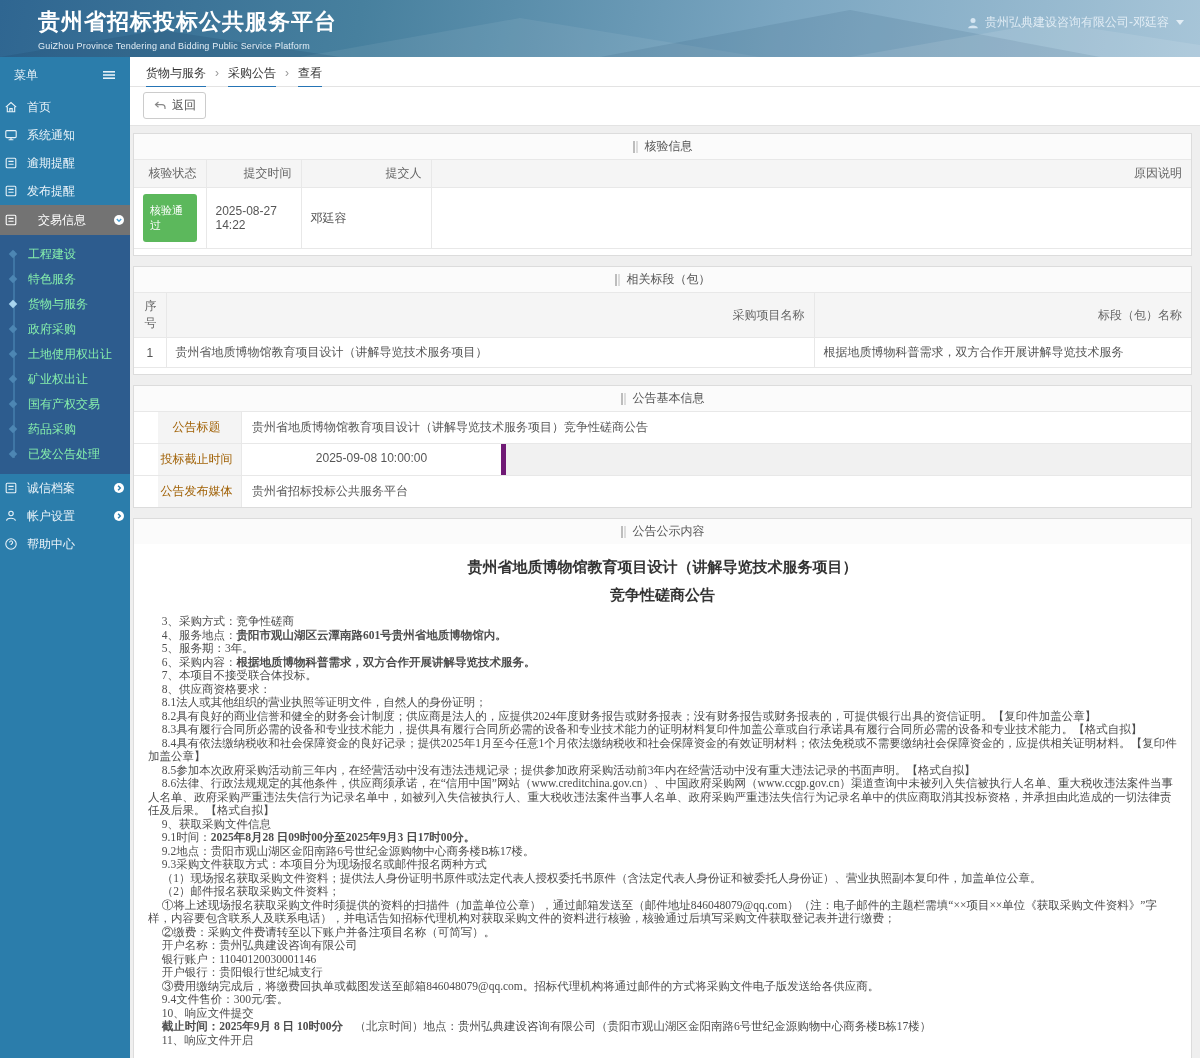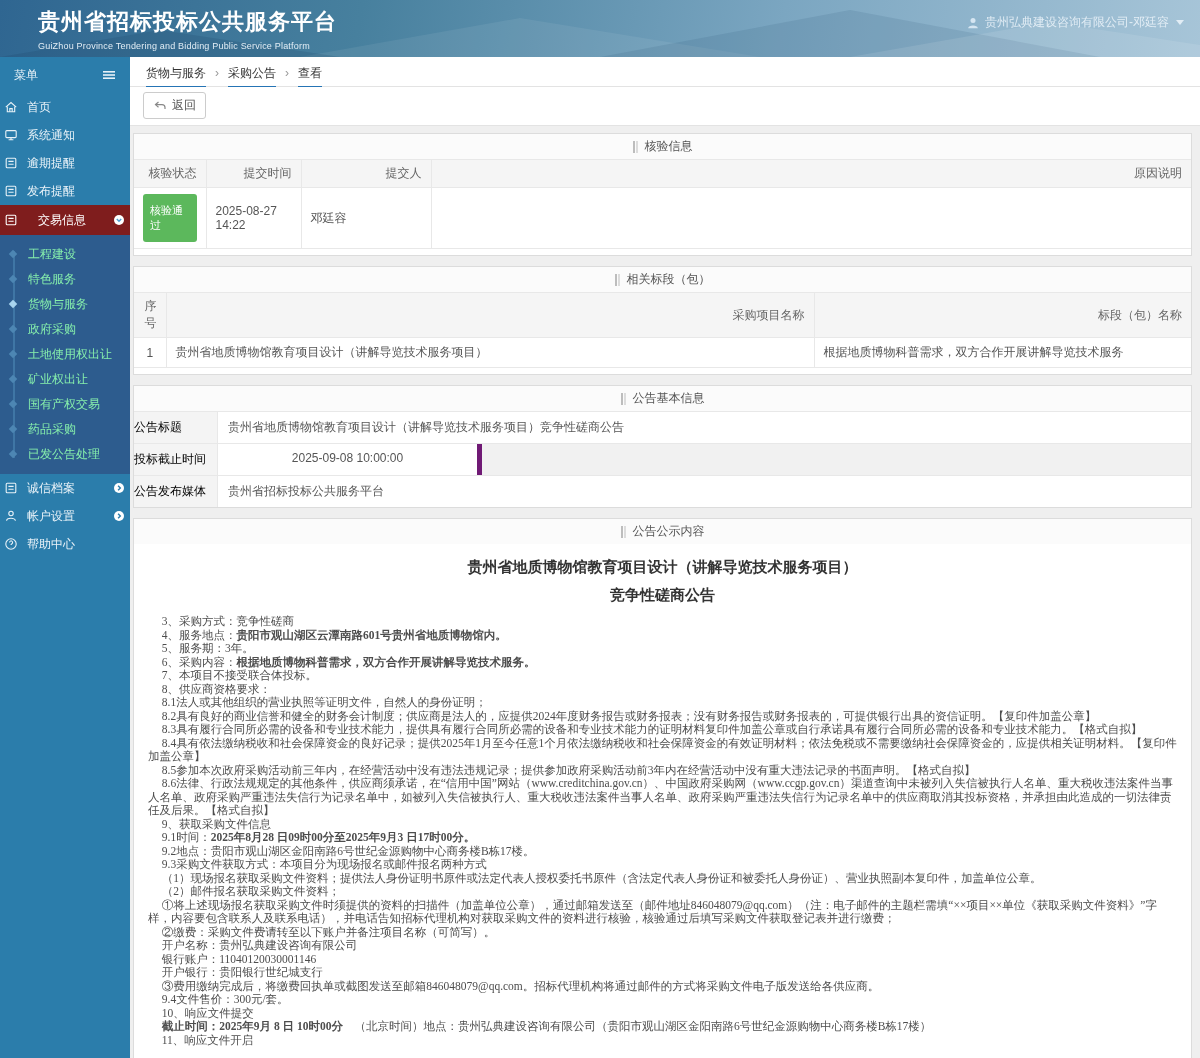--- a/index.html
+++ b/index.html
@@ -20,21 +20,21 @@
     border-top:5px solid #e2edf5; margin-left:2px; }
 
   
   .layout { display:flex; height:1001px; }
 
   
   .sidebar { width:130px; flex-shrink:0; background:#2b7dab; color:#e8f2f8; font-size:12px; }
   .menu-head { height:36px; display:flex; align-items:center; justify-content:space-between; padding:0 14px; }
   .side-item { height:28px; display:flex; align-items:center; gap:9px; padding:0 4px; cursor:pointer; }
   .side-item .lbl { flex:1; }
-  .side-item.active { background:#7f1d1d; height:30px; color:#fff;gap:20px; }
+  .side-item.active { background:#737373; height:30px; color:#fff;gap:20px; }
   .submenu { background:#2d5c8e; padding:7px 0; position:relative; }
   .submenu .rail { position:absolute; left:13px; top:16px; bottom:16px; width:2px; background:#3f76a5; }
   .sub-item { height:25px; line-height:25px; padding-left:28px; position:relative; color:#86efac; cursor:pointer; }
   .sub-item .dia { position:absolute; left:10px; top:9px; width:6px; height:6px; background:#4d86b3; transform:rotate(45deg); }
   .sub-item.active .dia { background:#a8d4ee; }
   .icon14 { width:14px; height:14px; flex-shrink:0; }
 
   
   .main { flex:1; display:flex; flex-direction:column; min-width:0; }
   .crumbbar { background:#fff; border-bottom:1px solid #e3e3e3; height:30px; padding:8px 16px 0;
@@ -55,22 +55,22 @@
     padding:5px 9px; border:1px solid #e8e8e8; }
   table.grid td { padding:6px 9px; border:1px solid #e8e8e8; background:#fff; }
   table.grid th:first-child, table.grid td:first-child { border-left:none; }
   table.grid th:last-child, table.grid td:last-child { border-right:none; }
   .card .pad-bottom { height:6px; }
   .badge-ok { display:inline-block; background:#5cb85c; color:#fff; font-size:11px;
     padding:9px 7px; border-radius:3px; }
 
   .info-row { display:flex; border-top:1px solid #e8e8e8; font-size:12px; color:#555; align-items:stretch; }
   .info-row:first-of-type { border-top:none; }
-  .info-label { width:84px; background:#f4f4f4; color:#000000; text-align:left;
-    padding:7px 6px 7px 0; border-right:1px solid #e8e8e8; flex-shrink:0; }
+  .info-label { width:84px; background:#f4f4f4; color:#a16207; text-align:center;
+    padding:7px 6px 7px 0; border-right:1px solid #e8e8e8; flex-shrink:0;margin-left:24px; }
   .info-value { flex:1; padding:7px 10px; background:#fff; }
   .info-value.short { flex:none; width:264px; border-right:5px solid #701a75;text-align:center; }
   .info-fill { flex:1; background:#f1f1f1; }
 
   .doc { padding:4px 14px 16px; font-family:"Liberation Serif",serif; color:#4d4d4d; }
   .doc-title { text-align:center; font-weight:bold; font-size:15px; color:#333; margin-top:9px; line-height:20px; }
   .doc-subtitle { text-align:center; font-weight:bold; font-size:15px; color:#333; margin:8px 0 10px; line-height:20px; }
   .doc-p { font-size:11.5px; line-height:13.5px; text-indent:1.2em; }
   .doc-p .b { font-weight:bold; }
 </style>

